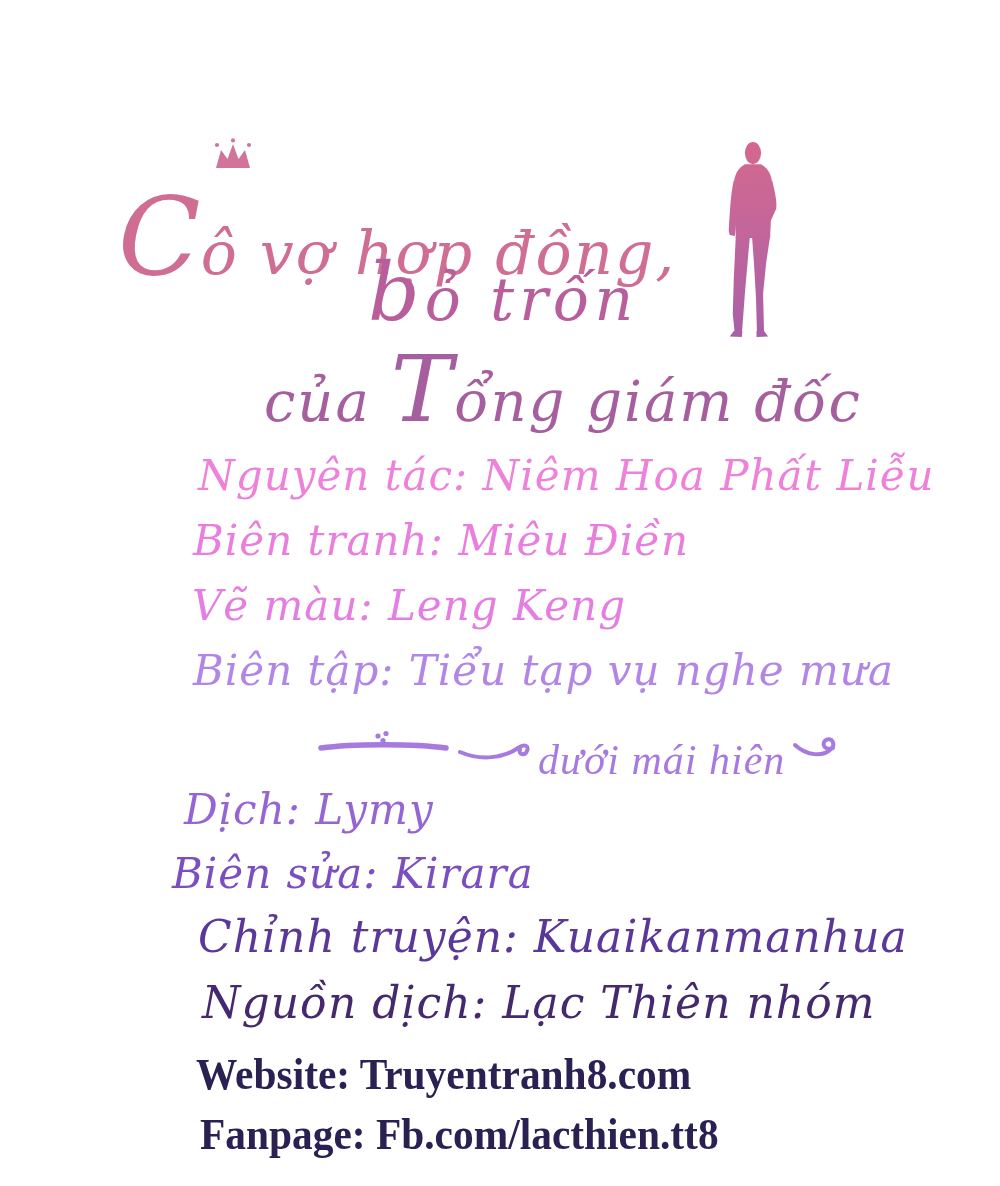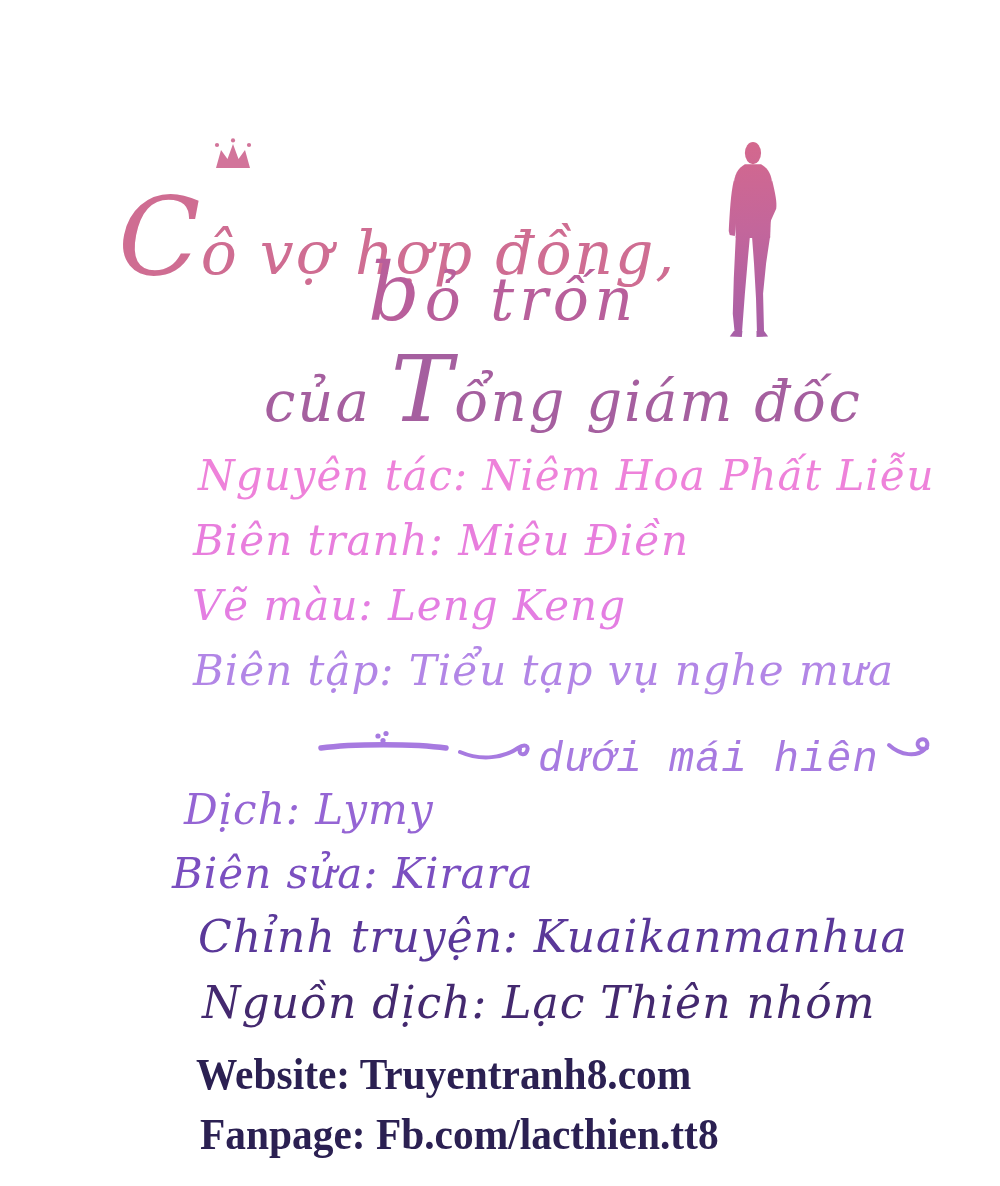--- a/index.html
+++ b/index.html
@@ -47,21 +47,21 @@
   .r1 { left: 198px; top: 452px; }
   .r2 { left: 193px; top: 517px; }
   .r3 { left: 192px; top: 582px; }
   .r4 { left: 193px; top: 647px; }
   .divider-row {
     position: absolute; left: 316px; top: 720px;
     display: flex; align-items: center; gap: 6px;
     height: 56px;
   }
   .divider-text {
-    font-family: Liberation Mono, monospace; font-style: italic;
+    font-family: Liberation Serif, serif; font-style: italic;
     font-size: 42px; letter-spacing: 1px; white-space: nowrap;
     line-height: 56px;
     margin-top: 24px;
   }
   .r5 { left: 184px; top: 786px; }
   .r6 { left: 172px; top: 850px; }
   .r7 { left: 198px; top: 912px; font-size: 44px; }
   .r8 { left: 202px; top: 978px; font-size: 44px; }
   .plain {
     position: absolute;

